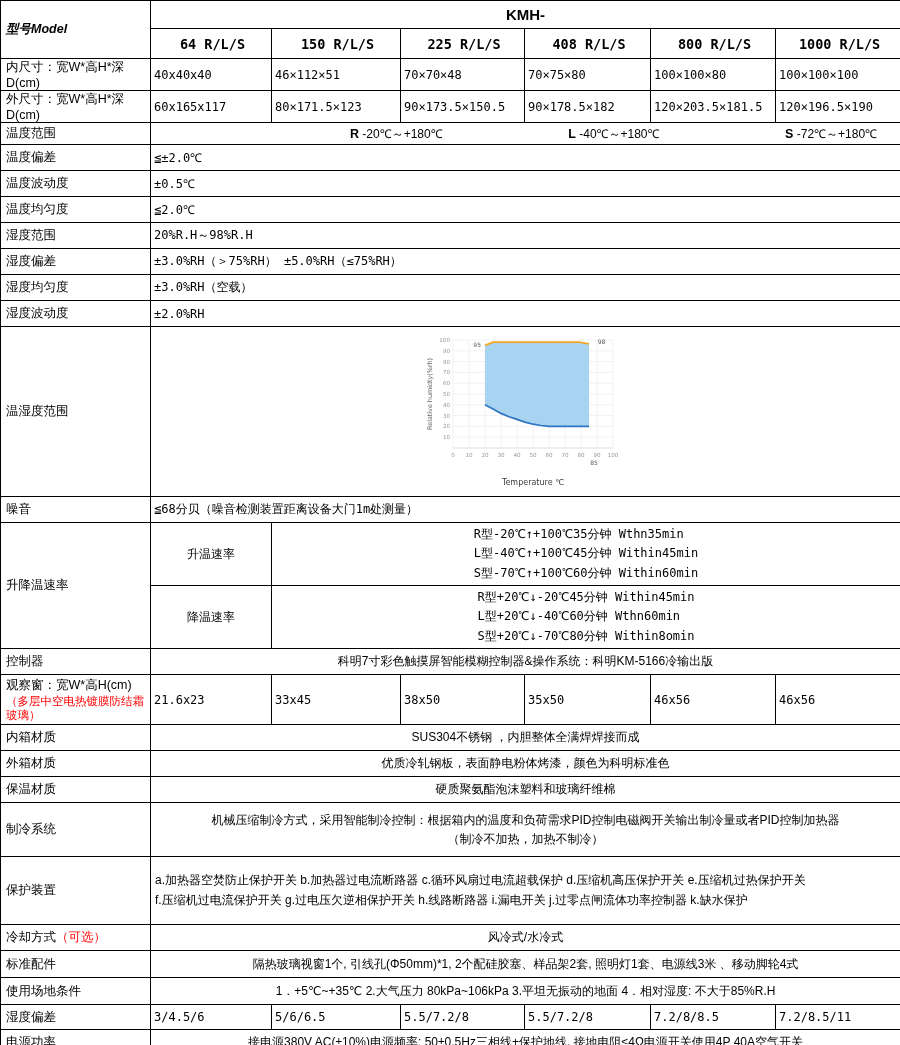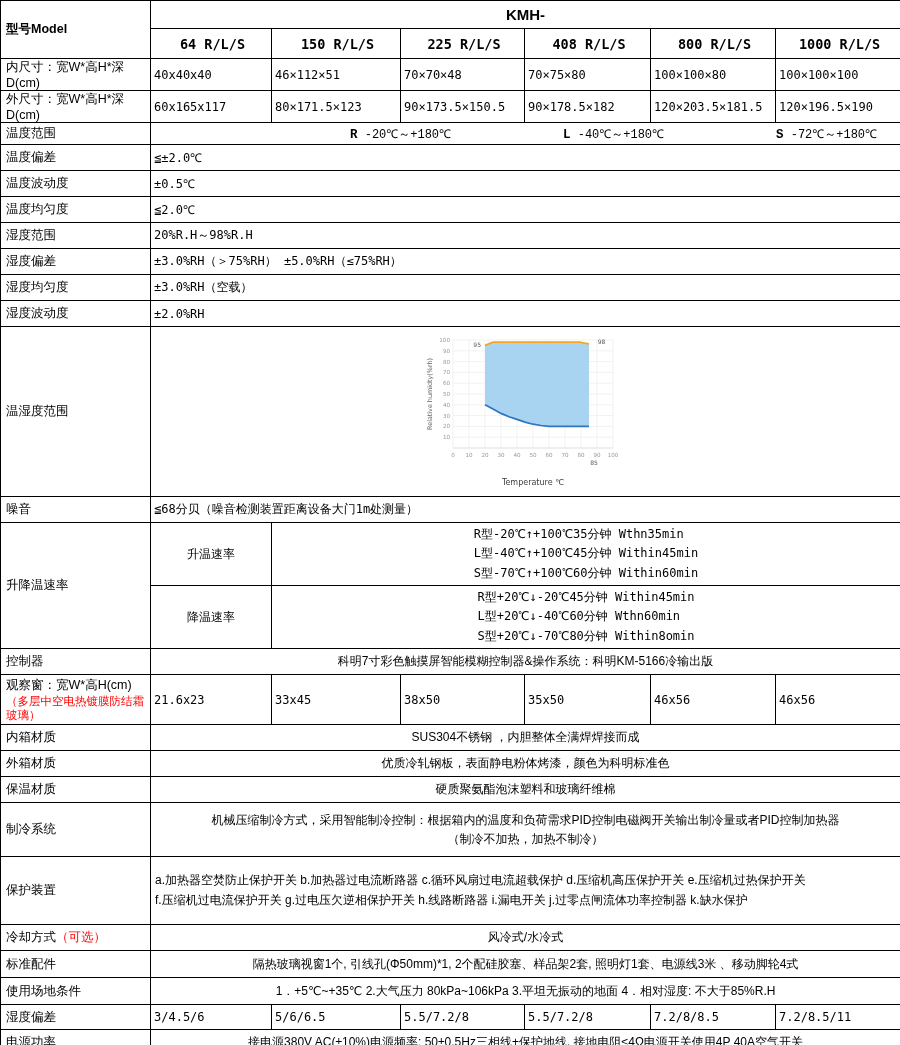--- a/index.html
+++ b/index.html
@@ -3,28 +3,28 @@
 <meta charset="utf-8">
 <style>
   html,body{margin:0;padding:0;background:#fff;}
   body{font-family:"Liberation Sans","DejaVu Sans",sans-serif;color:#000;}
   .sheet{width:900px;}
   table{width:900px;border-collapse:collapse;table-layout:fixed;}
   td{border:1px solid #000;padding:0 3px;font-size:12px;overflow:hidden;vertical-align:middle;}
   td.lbl{text-align:left;padding-left:5px;font-size:12.5px;}
   td.c{text-align:center;}
   td.v{font-family:"DejaVu Sans Mono","Liberation Mono",monospace;font-size:12px;text-align:left;}
-  td.bold{font-weight:bold;}
+  td.bold{font-weight:bold;font-style:italic;}
   .kmh{font-size:15px;font-weight:bold;text-align:center;margin-top:31px;}
   .model{font-family:"DejaVu Sans Mono","Liberation Mono",monospace;font-weight:bold;font-size:13.5px;text-align:center;padding-left:6px;}
   .red{color:#ff0000;}
   .note-red{color:#ff0000;font-size:11.5px;line-height:1.25;}
   .lines{display:inline-block;text-align:left;line-height:1.6;font-family:"DejaVu Sans Mono","Liberation Mono",monospace;font-size:12px;}
   .tr-range{display:flex;justify-content:space-between;padding-left:160px;padding-right:20px;align-items:center;}
-  .tr-range .seg{font-family:Liberation Mono, monospace;font-size:12px;padding-left:36px;}
+  .tr-range .seg{font-family:Liberation Sans, sans-serif;font-size:12px;padding-left:36px;}
   .tr-range .seg b{font-size:12.5px;}
   .twoLine{line-height:1.55;}
   .leftText{text-align:left;padding-left:4px;line-height:1.6;}
   .chartWrap{display:flex;justify-content:center;align-items:flex-start;height:100%;}
 </style>
 </head>
 <body>
 
 <div class="sheet">
 <table>

